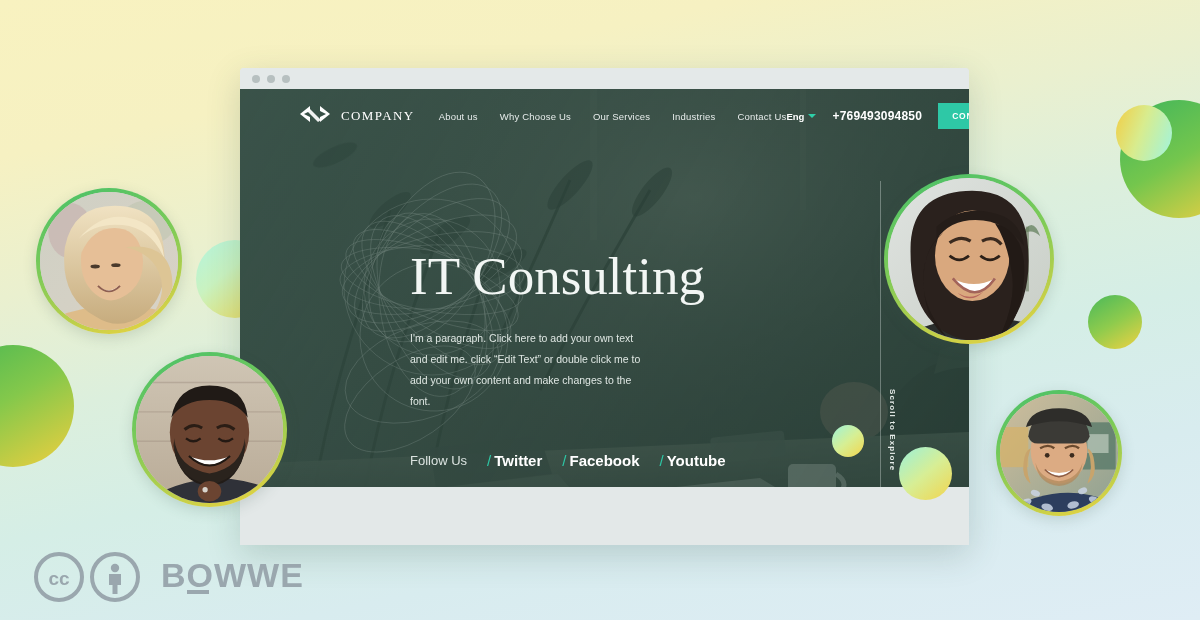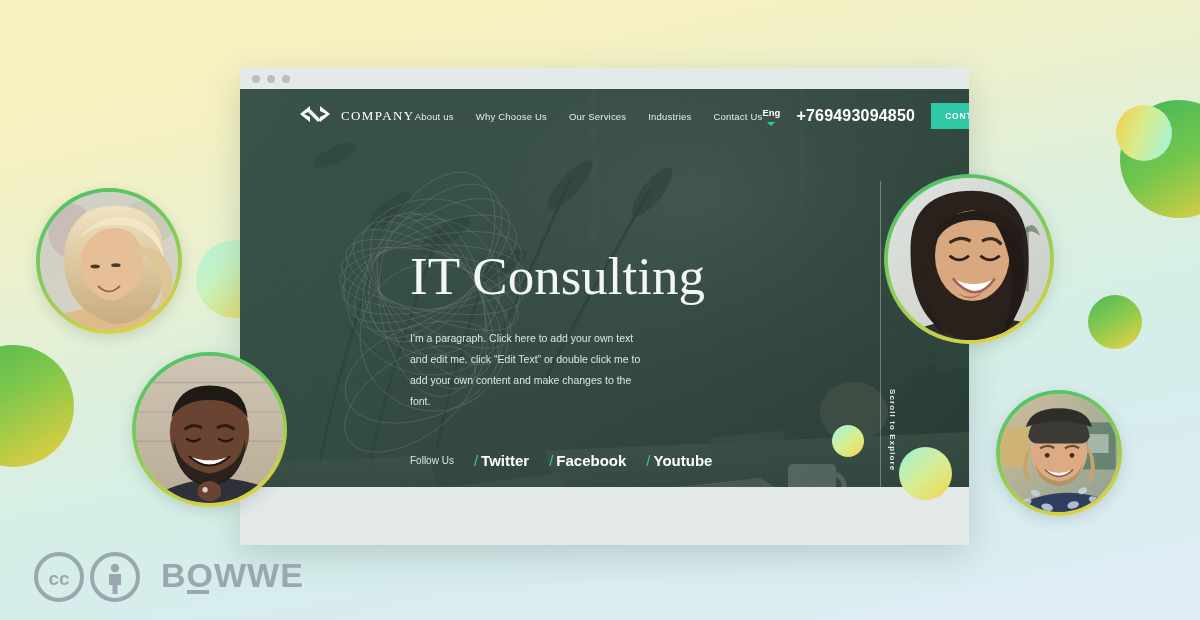--- a/index.html
+++ b/index.html
@@ -119,26 +119,26 @@
     height: 54px;
     display: flex; align-items: center;
     padding: 0 24px 0 58px;
     z-index: 6;
   }
   .brand { display: flex; align-items: center; gap: 9px; }
   .brand-text {
     font-family: "Liberation Serif", serif;
     color: #fff; font-size: 13px; letter-spacing: 1.4px;
   }
-  .nav-links { display: flex; align-items: center; gap: 22px; }
+  .nav-links { display: flex; align-items: center; gap: 22px; margin-left: 24px; }
   .nav-link { color: #e7eceb; font-size: 9.5px; letter-spacing: .2px; white-space: nowrap; }
   .nav-right { display: flex; align-items: center; gap: 16px; margin-left: auto; }
-  .lang { display: flex; align-items: center; gap: 4px; color: #fff; font-size: 9.5px; font-weight: bold; flex-direction: column; }
+  .lang { display: flex; align-items: center; gap: 4px; color: #fff; font-size: 9.5px; font-weight: bold; }
   .chev { width: 0; height: 0; border-left: 4px solid transparent; border-right: 4px solid transparent; border-top: 4px solid #2ecfa8; }
-  .phone { color: #fff; font-size: 16px; font-weight: bold; letter-spacing: .2px; white-space: nowrap; }
+  .phone { color: #fff; font-size: 12px; font-weight: bold; letter-spacing: .2px; white-space: nowrap; }
   .cta {
     background: #2ec8a6; color: #fff;
     font-size: 8.5px; font-weight: bold; letter-spacing: .8px;
     padding: 8px 14px; border: none; cursor: pointer; white-space: nowrap;
   }
 
   
   .hero-copy { position: absolute; left: 170px; top: 160px; z-index: 5; }
   .hero-title {
     font-family: "Liberation Serif", serif;
@@ -159,21 +159,21 @@
     position: absolute; right: 88px; top: 92px; width: 1px; height: 360px;
     background: rgba(230,238,234,.35); z-index: 4;
   }
 
   
   .hero-footer {
     position: absolute; left: 0; right: 0; bottom: 18px;
     display: flex; align-items: center; gap: 20px;
     padding-left: 170px; z-index: 5;
   }
-  .follow { color: #dbe3e0; font-size: 10px; }
+  .follow { color: #dbe3e0; font-size: 13px; }
   .soc { color: #fff; font-size: 15px; font-weight: bold; }
   .soc .slash { color: #2ec8a6; font-weight: normal; margin-right: 3px; }
 
   
   .badges {
     position: absolute; left: 33px; top: 551px;
     display: flex; align-items: center; gap: 12px;
   }
   .cc-group { display: flex; align-items: center; gap: 4px; }
   .bowwe-mark { margin-left: 8px; }

